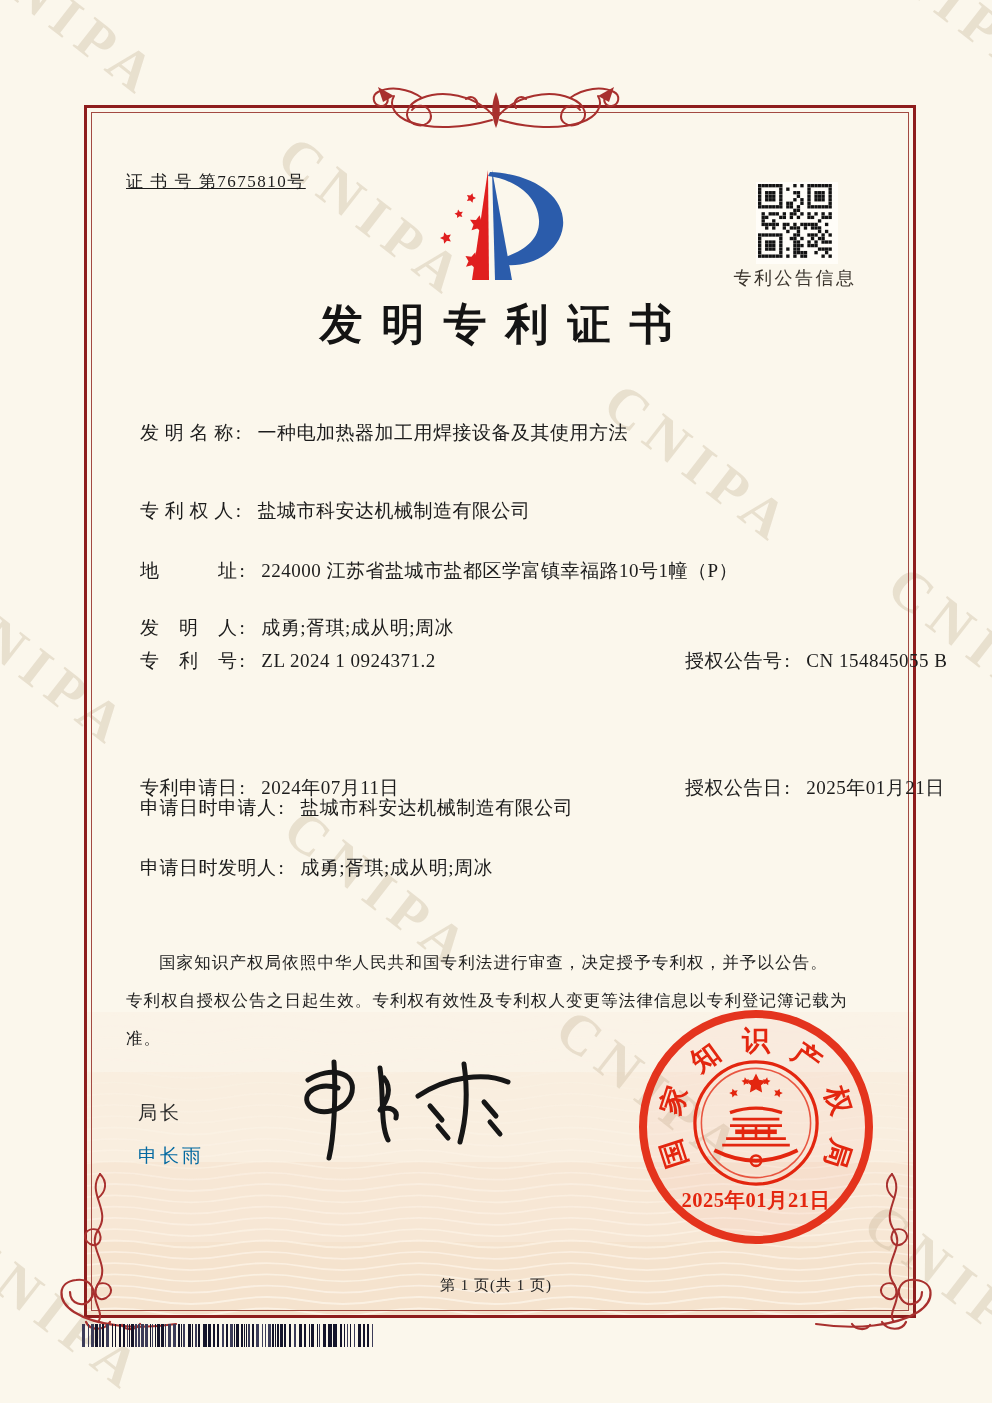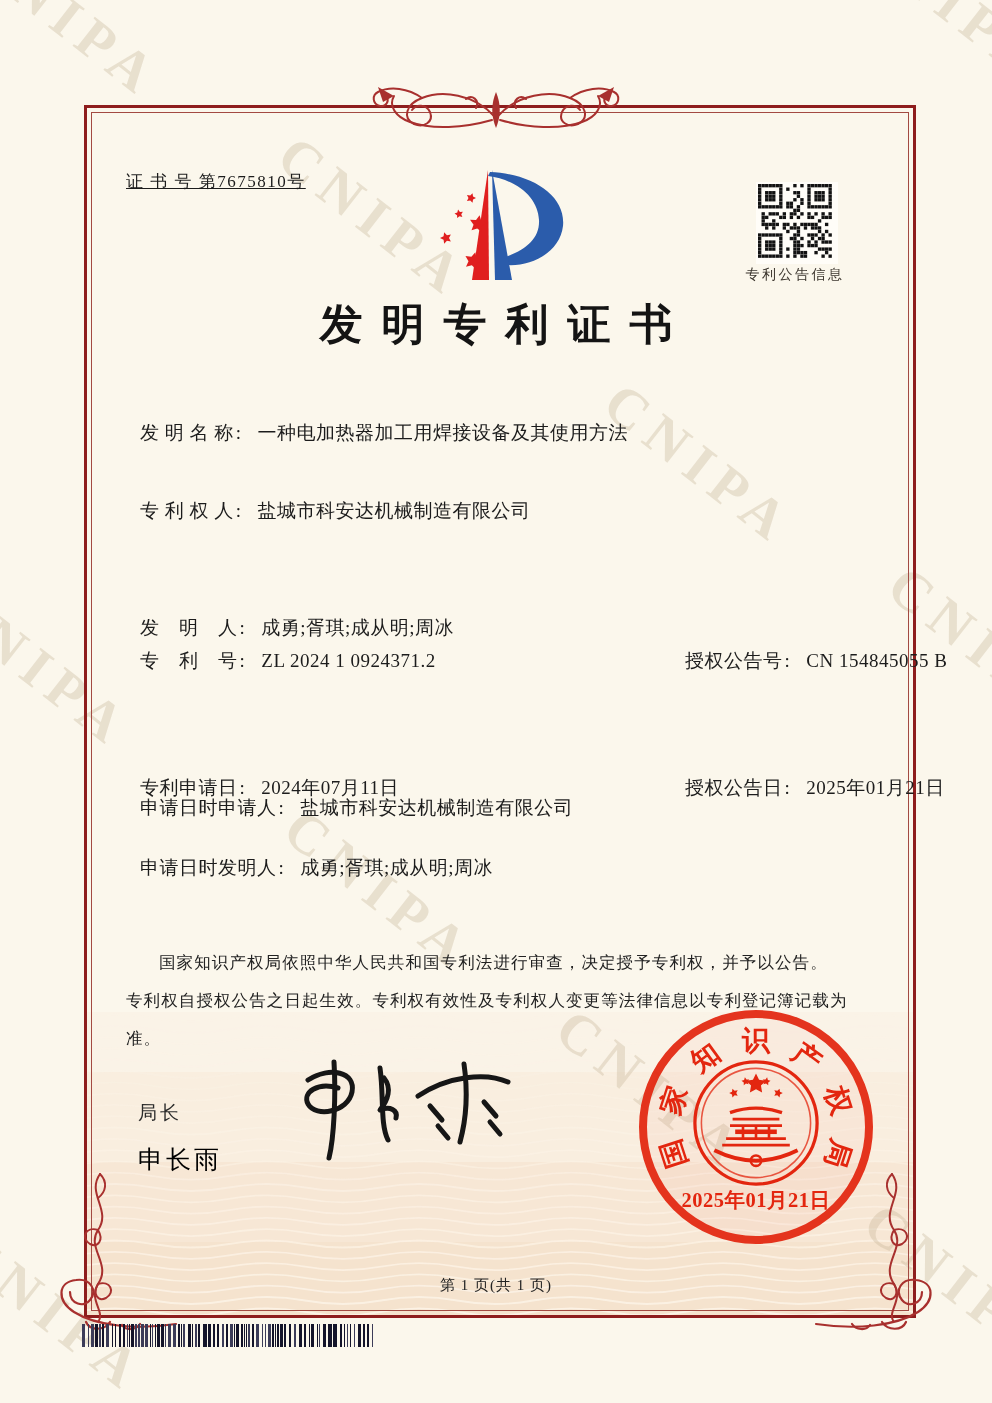--- a/index.html
+++ b/index.html
@@ -13,34 +13,34 @@
   .frame-outer{position:absolute;left:84px;top:105px;width:832px;height:1213px;
       border:3px solid #8e1d1d;box-sizing:border-box;z-index:1;}
   .frame-inner{position:absolute;left:91px;top:112px;width:818px;height:1199px;
       border:1px solid #a34a42;box-sizing:border-box;z-index:1;}
   .waves{position:absolute;left:87px;top:1012px;z-index:0;}
   .content{position:absolute;inset:0;z-index:2;}
   .cert-no{position:absolute;left:126px;top:170px;font-size:17px;letter-spacing:1.5px;text-decoration:underline;}
   .logo{position:absolute;left:428px;top:168px;}
   .qr{position:absolute;left:756px;top:182px;width:78px;height:78px;background:#fffdf8;padding:2px;}
   .qr-label{position:absolute;left:730px;top:266px;width:130px;text-align:center;
-      font-size:14px;letter-spacing:2.5px;color:#3a342c;}
+      font-size:18px;letter-spacing:2.5px;color:#3a342c;}
   .title{position:absolute;left:0;top:296px;width:992px;text-align:center;
       font-size:43px;font-weight:bold;letter-spacing:19px;padding-left:19px;
       box-sizing:border-box;color:#141414;}
   .frow{position:absolute;left:140px;font-size:19px;white-space:nowrap;letter-spacing:0.5px;}
   .frow-right{position:absolute;left:545px;top:0;white-space:nowrap;}
   .fcolon{margin:0 16px 0 2px;}
   .statement{position:absolute;left:126px;top:944px;width:744px;font-size:16.5px;
       letter-spacing:1.1px;line-height:38px;color:#222;}
   .statement .l1{text-indent:33px;}
   .signoff-title{position:absolute;left:138px;top:1100px;font-size:19px;letter-spacing:3px;
       font-family:"Liberation Sans","DejaVu Sans",sans-serif;color:#2a2a2a;}
-  .signoff-name{position:absolute;left:138px;top:1143px;font-size:25px;letter-spacing:3px;
-      font-family:"Liberation Sans","DejaVu Sans",sans-serif;color:#000000;}
+  .signoff-name{position:absolute;left:138px;top:1143px;font-size:19px;letter-spacing:3px;
+      font-family:"Liberation Sans","DejaVu Sans",sans-serif;color:#0369a1;}
   .signature{position:absolute;left:272px;top:1050px;}
   
   .seal{position:absolute;left:639px;top:1010px;width:234px;height:234px;z-index:3;}
   .seal-ring{position:absolute;inset:0;border:8px solid #e3260f;border-radius:50%;
       box-sizing:border-box;opacity:0.93;background:rgba(240,80,50,0.05);}
   .seal-char{position:absolute;left:50%;top:50%;width:32px;height:32px;margin:-16px 0 0 -16px;
       font-size:28px;font-weight:bold;color:#e3260f;text-align:center;line-height:32px;
       font-family:"Liberation Serif","DejaVu Serif",serif;}
   .seal-char:nth-of-type(1){transform:rotate(-108deg) translateY(-86px);}
   .seal-char:nth-of-type(2){transform:rotate(-72deg)  translateY(-86px);}
@@ -396,20 +396,23 @@
     <div class="qr-label">专利公告信息</div>
 
     <div class="title">发明专利证书</div>
 
     <div class="frow" style="top:498px;">
       <span class="flabel">专 利 权 人</span><span class="fcolon">:</span><span class="fvalue">盐城市科安达机械制造有限公司</span>
     </div>
     <div class="frow" style="top:420px;">
       <span class="flabel">发 明 名 称</span><span class="fcolon">:</span><span class="fvalue">一种电加热器加工用焊接设备及其使用方法</span>
     </div>
+    <div class="frow" style="top:558px;">
+      <span class="flabel">地　　　址</span><span class="fcolon">:</span><span class="fvalue">224000 江苏省盐城市盐都区学富镇幸福路10号1幢（P）</span>
+    </div>
     <div class="frow" style="top:615px;">
       <span class="flabel">发　明　人</span><span class="fcolon">:</span><span class="fvalue">成勇;胥琪;成从明;周冰</span>
     </div>
     <div class="frow" style="top:648px;width:770px;">
       <span class="flabel">专　利　号</span><span class="fcolon">:</span><span class="fvalue">ZL 2024 1 0924371.2</span>
       <span class="frow-right">
         <span class="flabel">授权公告号</span><span class="fcolon">:</span><span class="fvalue">CN 154845055 B</span>
       </span>
     </div>
     <div class="frow" style="top:735px;width:770px;margin-top:40px;">

